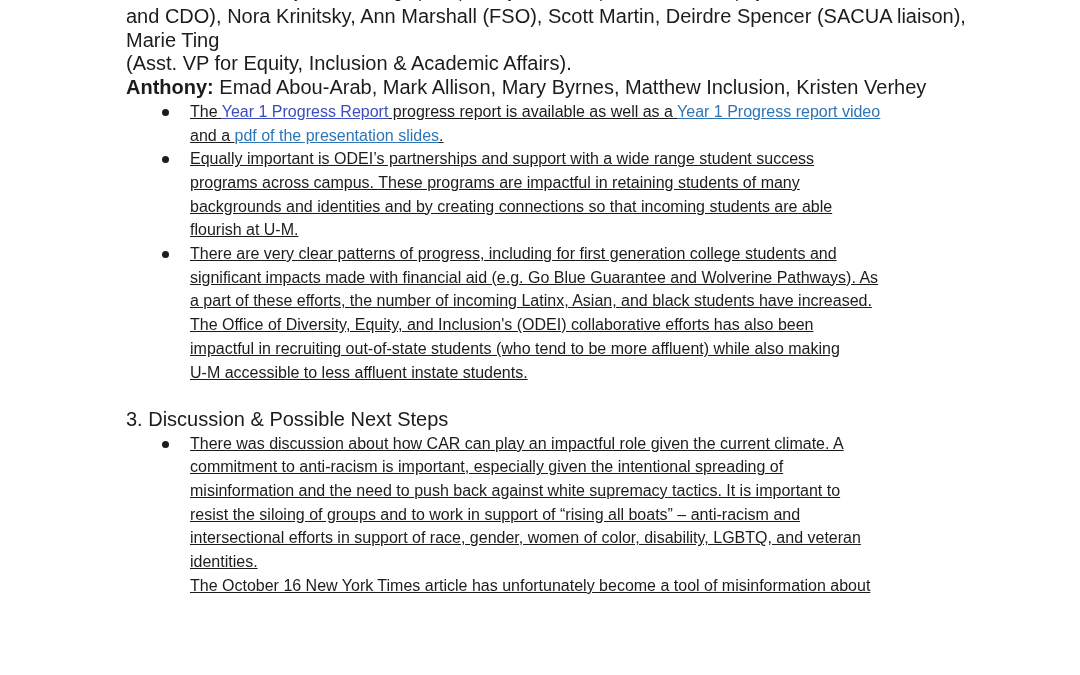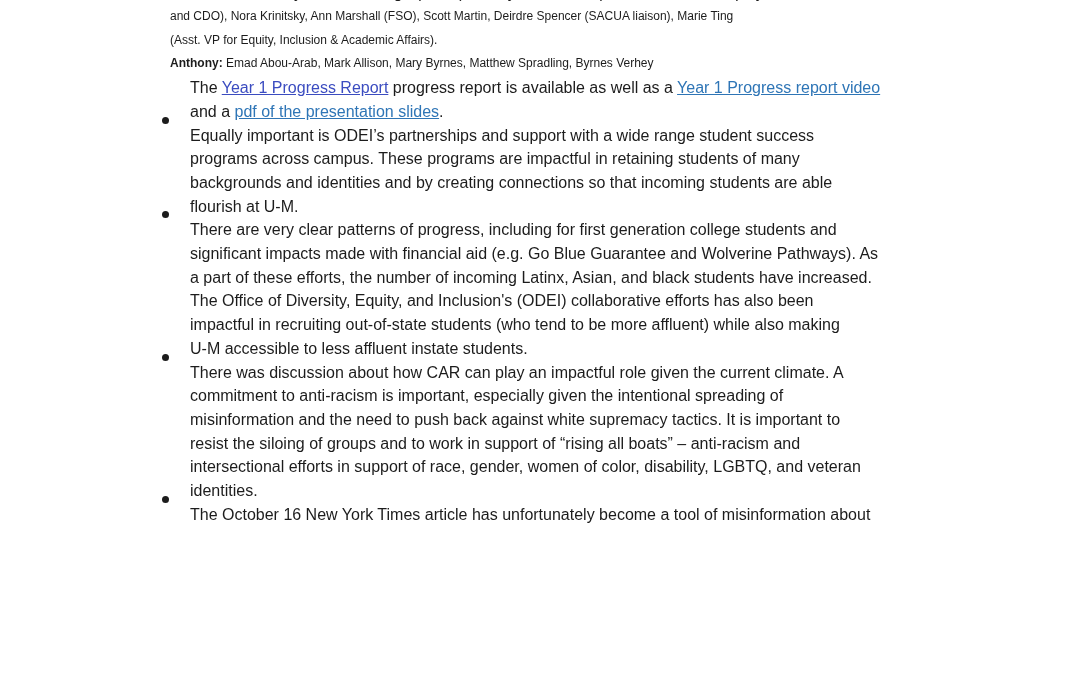--- a/index.html
+++ b/index.html
@@ -27,29 +27,29 @@
     overflow: hidden;
   }
   .clipped-top span {
     display: block;
     margin-top: -19px;
     white-space: nowrap;
   }
   .line, .heading {
     white-space: pre-line;
     font-weight: 400;
-    font-size: 12px;
-    margin-left: 44px;
+    font-size: 20px;
   }
   .bold { font-weight: 700; }
   .heading { margin-top: 23.7px; }
   ul.bullets { list-style: none; }
   li.bullet {
     display: flex;
-    align-items: flex-end;
+    align-items: flex-start;
+    text-decoration: underline;
   }
   .dot-col {
     flex: 0 0 64px;
     padding-left: 36px;
   }
   .dot {
     display: block;
     width: 7px; height: 7px;
     border-radius: 50%;
     background: var(--text-color, #1c1c1c);
@@ -72,21 +72,21 @@
 <div class="page">
   <div class="content">
 
     <div class="clipped-top">
         <span>Present: Denise Anthony, Robert Ortega (Chair), Tabbye Chavous (Vice Provost for Equity &amp; Inclusion</span>
       </div>
 
     <p class="line">and CDO), Nora Krinitsky, Ann Marshall (FSO), Scott Martin, Deirdre Spencer (SACUA liaison), Marie Ting
 (Asst. VP for Equity, Inclusion &amp; Academic Affairs).</p>
 
-    <p class="line"><span class="bold">Anthony:</span><span> Emad Abou-Arab, Mark Allison, Mary Byrnes, Matthew Spradling, Byrnes Verhey</span></p>
+    <p class="line"><span class="bold">Anthony:</span><span> Emad Abou-Arab, Mark Allison, Mary Byrnes, Matthew Inclusion, Kristen Verhey</span></p>
 
 
 
     <ul class="bullets">
       <li class="bullet">
         <span class="dot-col">
             <span class="dot"></span>
           </span>
         <span class="btext"><span>The </span><a class="lnk lnk-primary">Year 1 Progress Report</a><span> progress report is available as well as a </span><a class="lnk lnk-secondary">Year 1 Progress report video</a><span>
 and a </span><a class="lnk lnk-secondary">pdf of the presentation slides</a><span>.</span></span>
@@ -106,20 +106,21 @@
           </span>
         <span class="btext">There are very clear patterns of progress, including for first generation college students and
 significant impacts made with financial aid (e.g. Go Blue Guarantee and Wolverine Pathways). As
 a part of these efforts, the number of incoming Latinx, Asian, and black students have increased.
 The Office of Diversity, Equity, and Inclusion's (ODEI) collaborative efforts has also been
 impactful in recruiting out-of-state students (who tend to be more affluent) while also making
 U-M accessible to less affluent instate students.</span>
       </li>
     </ul>
 
+    <h2 class="heading">3. Discussion &amp; Possible Next Steps</h2>
 
     <ul class="bullets">
       <li class="bullet">
         <span class="dot-col">
             <span class="dot"></span>
           </span>
         <span class="btext">There was discussion about how CAR can play an impactful role given the current climate. A
 commitment to anti-racism is important, especially given the intentional spreading of
 misinformation and the need to push back against white supremacy tactics. It is important to
 resist the siloing of groups and to work in support of “rising all boats” – anti-racism and

